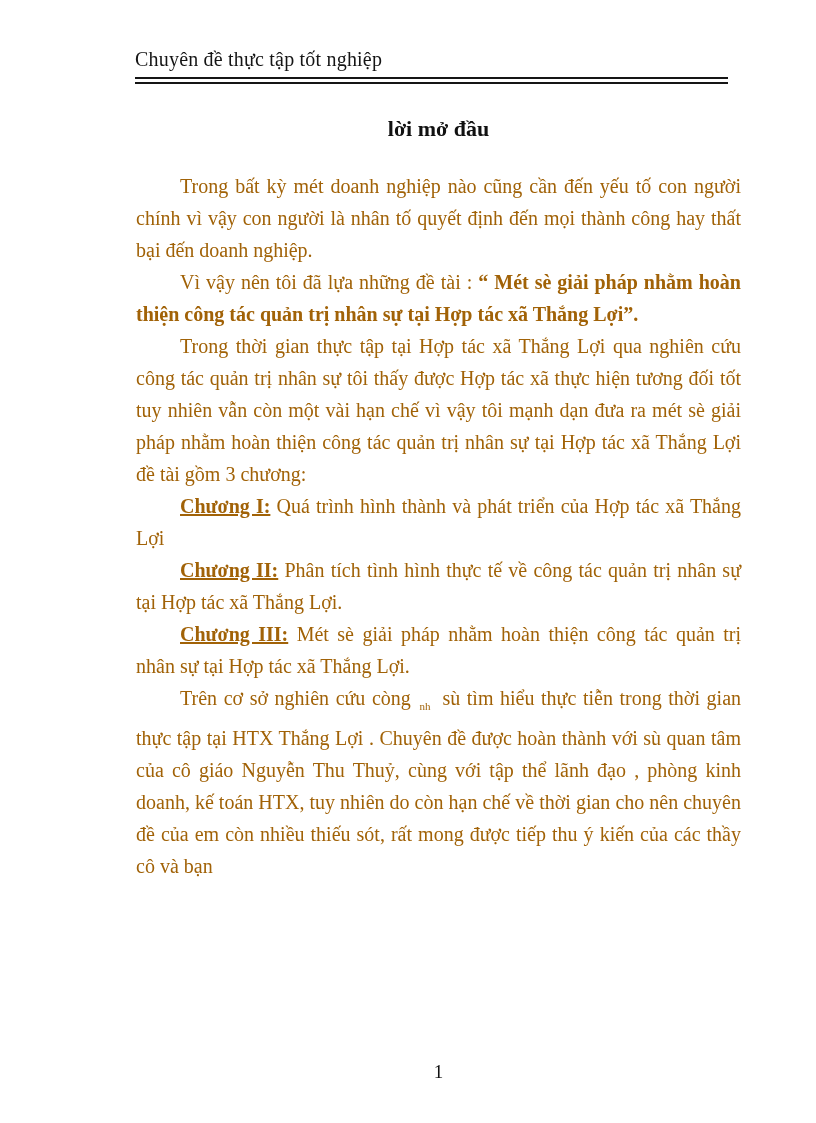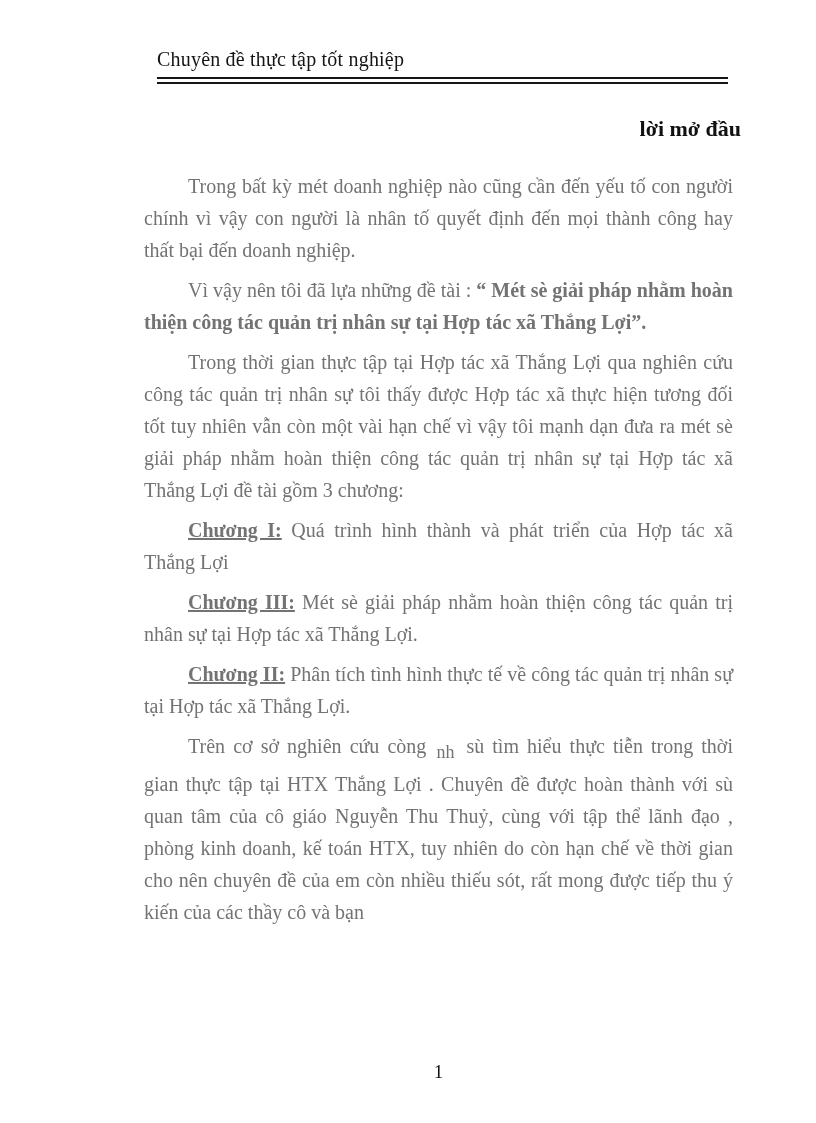--- a/index.html
+++ b/index.html
@@ -14,21 +14,20 @@
     background: #ffffff;
     color: #111111;
     font-family: "Liberation Serif", "DejaVu Serif", serif;
     overflow: hidden;
   }
   .page-header {
     position: absolute;
     top: 46px;
     left: 135px;
     right: 88px;
-    margin-left: 22px;
   }
   .header-title {
     font-size: 20px;
     line-height: 26px;
     color: #151515;
     letter-spacing: 0.2px;
   }
   .header-rule {
     margin-top: 5px;
     height: 3px;
@@ -36,42 +35,42 @@
     border-bottom: 2px solid #151515;
   }
   .doc-body {
     position: absolute;
     top: 104px;
     left: 136px;
     width: 605px;
   }
   .doc-title {
     margin: 12px 0 28px 0;
-    text-align: right;
+    text-align: center;
     font-size: 22px;
     font-weight: bold;
     color: #111111;
   }
   .para {
-    margin: 8px;
+    margin: 0;
     font-size: 20px;
     line-height: 32px;
     text-align: justify;
     text-indent: 44px;
-    color: #737373;
+    color: #a16207;
   }
   .thesis-title {
     font-weight: bold;
   }
   .chapter-label {
     font-weight: bold;
     text-decoration: underline;
   }
   .sub-frag {
-    font-size: 18px;
+    font-size: 11px;
     vertical-align: -5px;
     margin-right: 12px;
     margin-left: 2px;
   }
   .page-footer {
     position: absolute;
     left: 136px;
     width: 605px;
     bottom: 40px;
     text-align: center;
@@ -98,23 +97,23 @@
     <p class="para">Trong bất kỳ mét doanh nghiệp nào cũng cần đến yếu tố con người chính vì vậy con người là nhân tố quyết định đến mọi thành công hay thất bại đến doanh nghiệp.</p>
 
 
 
     <p class="para"><span>Vì vậy nên tôi đã lựa những đề tài : </span><span class="thesis-title">“ Mét sè giải pháp nhằm hoàn thiện công tác quản trị nhân sự tại Hợp tác xã Thắng Lợi”.</span></p>
 
     <p class="para">Trong thời gian thực tập tại Hợp tác xã Thắng Lợi qua nghiên cứu công tác quản trị nhân sự tôi thấy được Hợp tác xã thực hiện tương đối tốt tuy nhiên vẫn còn một vài hạn chế vì vậy tôi mạnh dạn đưa ra mét sè giải pháp nhằm hoàn thiện công tác quản trị nhân sự tại Hợp tác xã Thắng Lợi đề tài gồm 3 chương:</p>
 
     <p class="para"><span class="chapter-label">Chương I:</span><span> Quá trình hình thành và phát triển của Hợp tác xã Thắng Lợi</span></p>
 
+    <p class="para"><span class="chapter-label">Chương II:</span><span> Phân tích tình hình thực tế về công tác quản trị nhân sự tại Hợp tác xã Thắng Lợi.</span></p>
+
     <p class="para"><span class="chapter-label">Chương III:</span><span> Mét sè giải pháp nhằm hoàn thiện công tác quản trị nhân sự tại Hợp tác xã Thắng Lợi.</span></p>
-
-    <p class="para"><span class="chapter-label">Chương II:</span><span> Phân tích tình hình thực tế về công tác quản trị nhân sự tại Hợp tác xã Thắng Lợi.</span></p>
 
     <p class="para"><span>Trên cơ sở nghiên cứu còng</span> <span class="sub-frag">nh</span><span>sù tìm hiểu thực tiễn trong thời gian thực tập tại HTX Thắng Lợi . Chuyên đề được hoàn thành với sù quan tâm của cô giáo Nguyễn Thu Thuỷ, cùng với tập thể lãnh đạo , phòng kinh doanh, kế toán HTX, tuy nhiên do còn hạn chế về thời gian cho nên chuyên đề của em còn nhiều thiếu sót, rất mong được tiếp thu ý kiến của các thầy cô và bạn</span></p>
 
   </main>
 
   <footer class="page-footer">
     <div class="page-number">1</div>
   </footer>
 
 </div>

